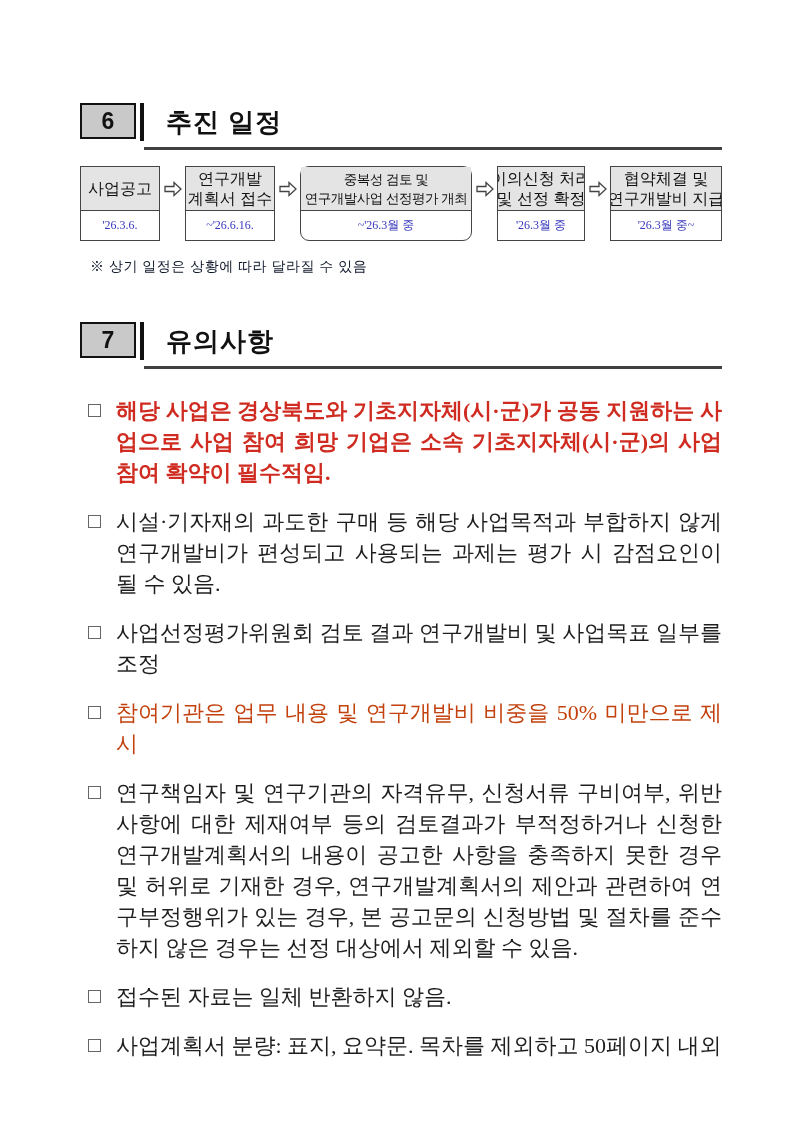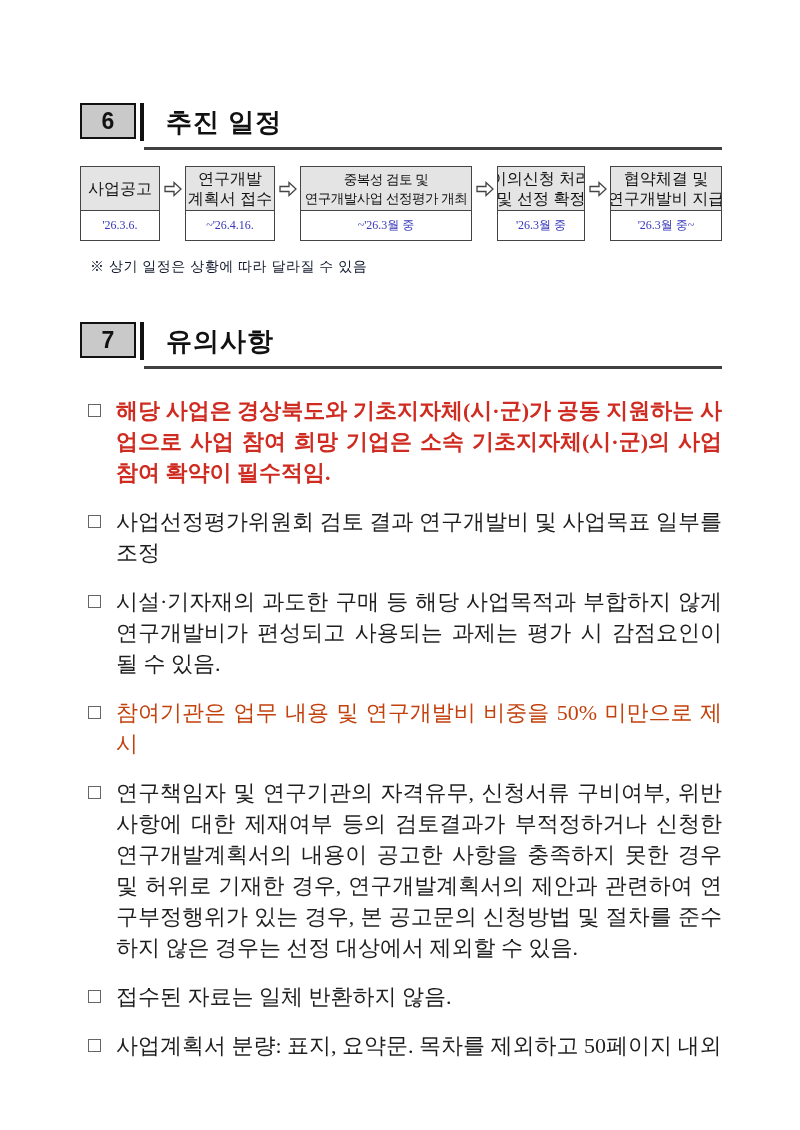--- a/index.html
+++ b/index.html
@@ -36,21 +36,21 @@
     font-weight:bold; font-size:26px; color:#111;
     letter-spacing:1px;
   }
 
   
   .flow {
     display:flex; align-items:flex-start; justify-content:space-between;
     margin-top:16px;
   }
   .step { border:1px solid #444; text-align:center; flex:none; background:#fff; }
-  .w1{width:80px;} .w2{width:90px;} .w3{width:172px;} .w4{width:88px;text-align:center;} .w5{width:112px;}
+  .w1{width:80px;} .w2{width:90px;} .w3{width:172px;border-radius:9px;} .w4{width:88px;text-align:center;} .w5{width:112px;}
   .step-label {
     background:#e4e4e4;
     border-bottom:1px solid #444;
     height:44px;
     display:flex; flex-direction:column; align-items:center; justify-content:center;
     font-family:"Liberation Sans", sans-serif;
     font-size:16px; line-height:20px; color:#111;
     white-space:nowrap; overflow:hidden;
   }
   .w3 .step-label { font-size:13.5px; letter-spacing:-0.5px; line-height:19px; }
@@ -119,21 +119,21 @@
         <svg width="18" height="16" viewBox="0 0 18 16">
             <path d="M1 5.5 H10 V1.5 L17 8 L10 14.5 V10.5 H1 Z" fill="#ffffff" stroke="#444" stroke-width="1.3"></path>
           </svg>
       </span>
 
       <div class="step w2">
         <div class="step-label">
           <span>연구개발</span>
           <span>계획서 접수</span>
         </div>
-        <div class="step-date">~'26.4.16.</div>
+        <div class="step-date">~'26.6.16.</div>
       </div>
 
       <span class="flow-arrow">
         <svg width="18" height="16" viewBox="0 0 18 16">
             <path d="M1 5.5 H10 V1.5 L17 8 L10 14.5 V10.5 H1 Z" fill="#ffffff" stroke="#444" stroke-width="1.3"></path>
           </svg>
       </span>
 
       <div class="step w3">
         <div class="step-label">
@@ -189,28 +189,28 @@
 
     <div class="items">
 
       <div class="item red">
         <span class="cb"></span>
         <p>해당 사업은 경상북도와 기초지자체(시·군)가 공동 지원하는 사업으로 사업 참여 희망 기업은 소속 기초지자체(시·군)의 사업 참여 확약이 필수적임.</p>
       </div>
 
       <div class="item">
         <span class="cb"></span>
+        <p>시설·기자재의 과도한 구매 등 해당 사업목적과 부합하지 않게 연구개발비가 편성되고 사용되는 과제는 평가 시 감점요인이 될 수 있음.</p>
+      </div>
+
+      <div class="item">
+        <span class="cb"></span>
         <p>사업선정평가위원회 검토 결과 연구개발비 및 사업목표 일부를 조정</p>
       </div>
 
-      <div class="item">
-        <span class="cb"></span>
-        <p>시설·기자재의 과도한 구매 등 해당 사업목적과 부합하지 않게 연구개발비가 편성되고 사용되는 과제는 평가 시 감점요인이 될 수 있음.</p>
-      </div>
-
       <div class="item blue">
         <span class="cb"></span>
         <p>참여기관은 업무 내용 및 연구개발비 비중을 50% 미만으로 제시</p>
       </div>
 
       <div class="item">
         <span class="cb"></span>
         <p>연구책임자 및 연구기관의 자격유무, 신청서류 구비여부, 위반사항에 대한 제재여부 등의 검토결과가 부적정하거나 신청한 연구개발계획서의 내용이 공고한 사항을 충족하지 못한 경우 및 허위로 기재한 경우, 연구개발계획서의 제안과 관련하여 연구부정행위가 있는 경우, 본 공고문의 신청방법 및 절차를 준수하지 않은 경우는 선정 대상에서 제외할 수 있음.</p>
       </div>
 

